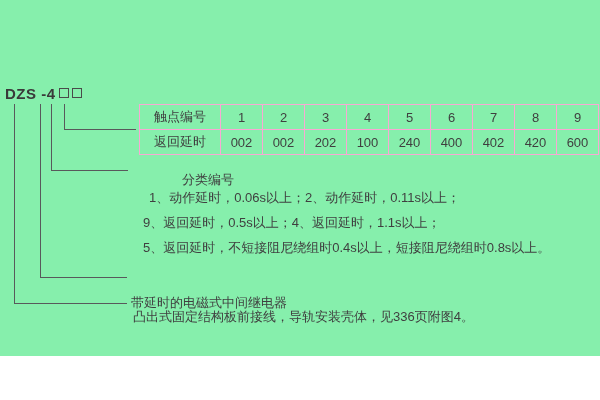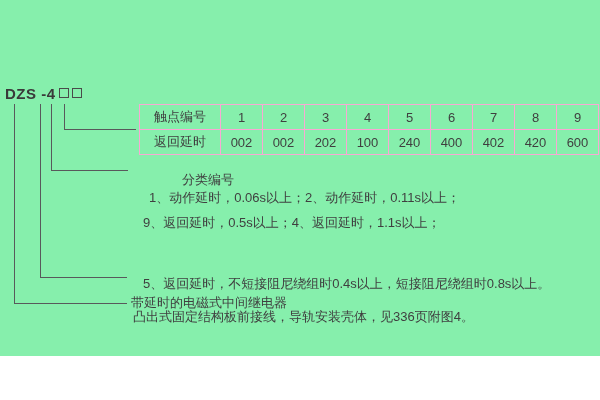--- a/index.html
+++ b/index.html
@@ -111,18 +111,18 @@
         <td>420</td>
         <td>600</td>
       </tr>
     </tbody>
   </table>
 
   <div class="lbl" style="left:138px; top:180px;margin-left:44px;">分类编号</div>
 
   <div class="lbl" style="left:143px; top:198px;margin-left:6px;">1、动作延时，0.06s以上；2、动作延时，0.11s以上；</div>
   <div class="lbl" style="left:143px; top:223px;">9、返回延时，0.5s以上；4、返回延时，1.1s以上；</div>
-  <div class="lbl" style="left:143px; top:248px;margin-top:36px;">5、返回延时，不短接阻尼绕组时0.4s以上，短接阻尼绕组时0.8s以上。</div>
+  <div class="lbl" style="left:143px; top:248px;">5、返回延时，不短接阻尼绕组时0.4s以上，短接阻尼绕组时0.8s以上。</div>
 
   <div class="lbl" style="left:133px; top:277px;margin-top:40px;">凸出式固定结构板前接线，导轨安装壳体，见336页附图4。</div>
   <div class="lbl" style="left:131px; top:303px;">带延时的电磁式中间继电器</div>
 
 </div>
 
 </body></html>

